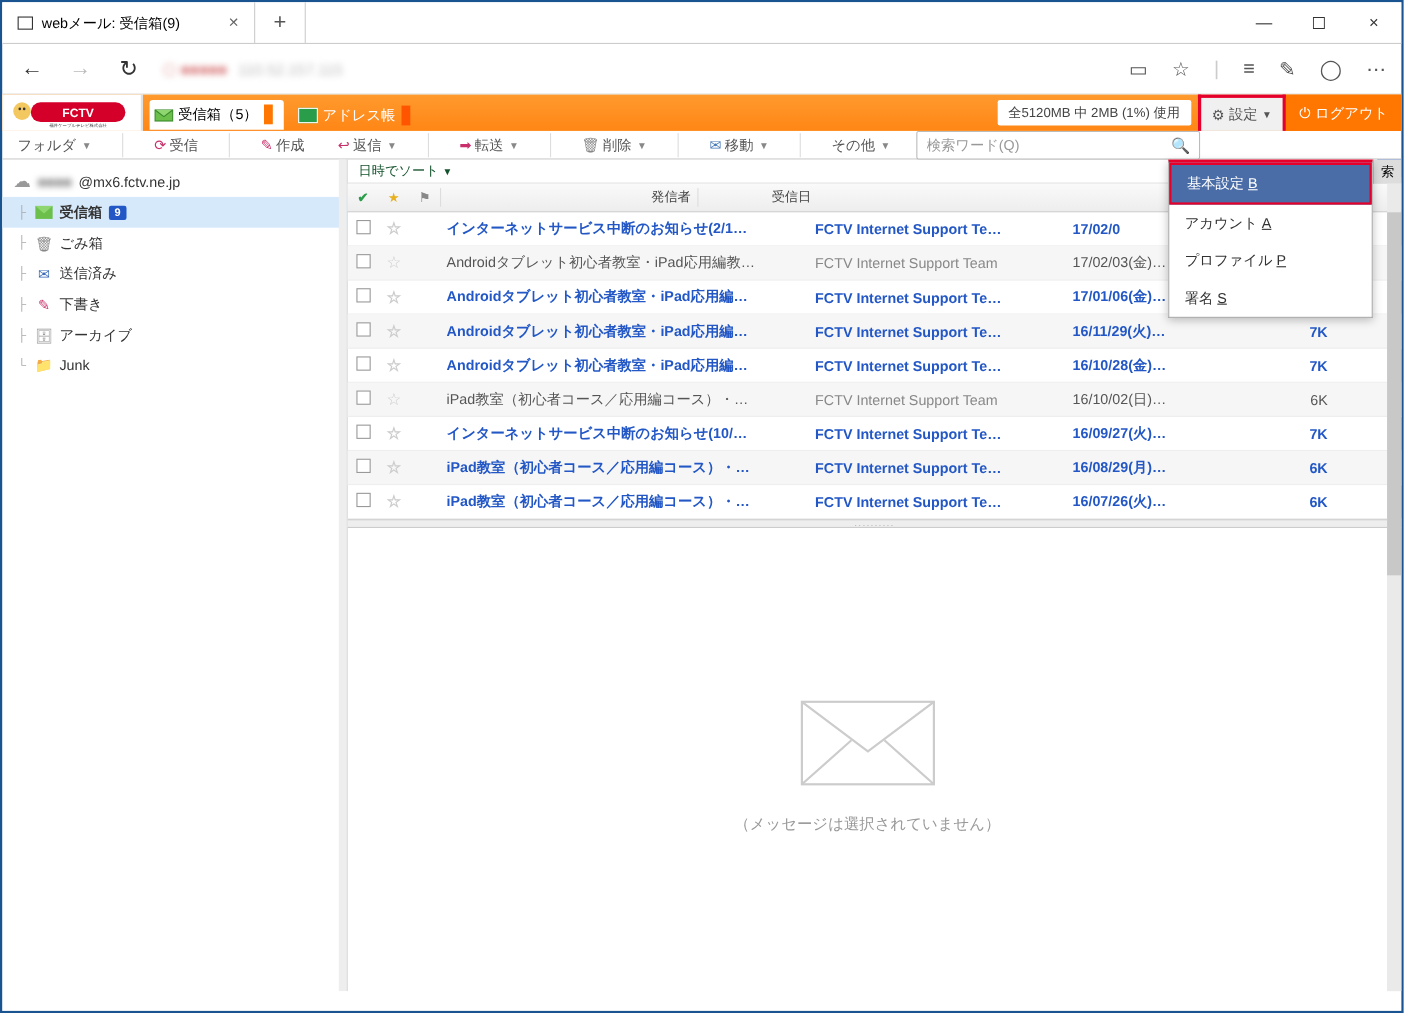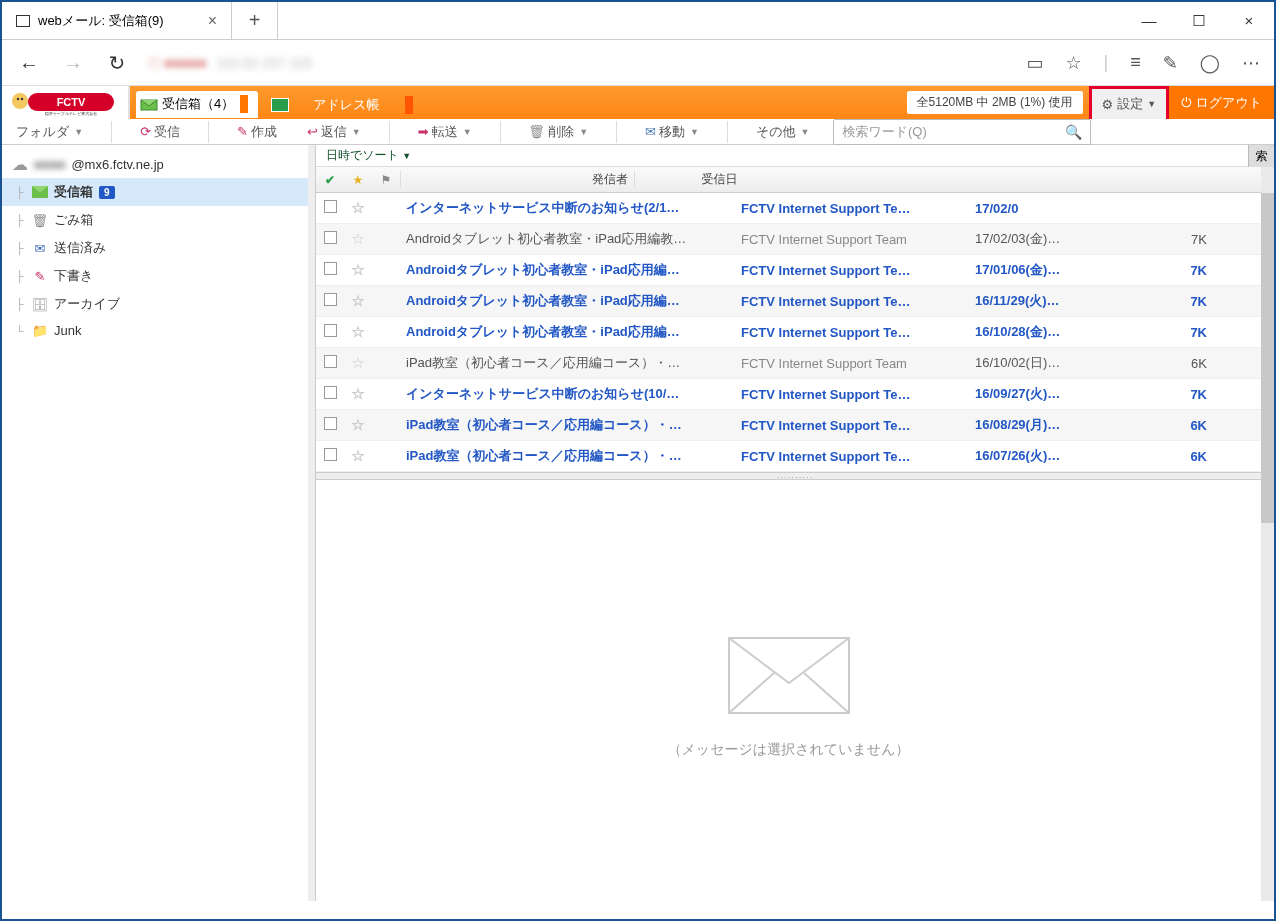--- a/index.html
+++ b/index.html
@@ -20,21 +20,21 @@
 .addr-area { flex: 1; display: flex; align-items: center; gap: 10px; color: #bbb; font-size: 14px; filter: blur(3px); }
 .nav-right { display: flex; gap: 22px; align-items: center; font-size: 18px; color: #555; }
 
 
 .app-header { height: 33px; background: linear-gradient(#ff9a2e,#ff8615); display: flex; align-items: center; position: relative; }
 .logo-box { width: 128px; height: 33px; background: #fff; display: flex; align-items: center; justify-content: center; border-right: 2px solid #e0e0e0; }
 .logo-box svg { width: 110px; }
 .tab-btn { height: 27px; margin: 3px 3px 0 6px; background: #fff; display: flex; align-items: center; padding: 0 10px 0 4px; font-size: 13px; border-radius: 3px 3px 0 0; position: relative; }
 .tab-btn .ic { width: 18px; height: 14px; margin-right: 4px; }
 .tab-btn .orange-bar { width: 8px; height: 18px; background: #ff7700; margin-left: 6px; }
-.addr-tab { height: 27px; margin: 4px 0 0 6px; display: flex; align-items: center; padding: 0 10px 0 4px; font-size: 13px; color: #fff; gap: 20px; }
+.addr-tab { height: 27px; margin: 4px 0 0 6px; display: flex; align-items: center; padding: 0 10px 0 4px; font-size: 13px; color: #fff; }
 .addr-tab .ic { width: 18px; height: 14px; background: #2a9d4a; margin-right: 4px; border: 1px solid #fff; }
 .addr-tab .orange-bar { width: 8px; height: 18px; background: #ff5500; margin-left: 6px; }
 .storage-info { margin-left: auto; background: #fff; height: 23px; padding: 0 10px; display: flex; align-items: center; font-size: 12px; color: #444; border-radius: 2px; margin-right: 6px; }
 .settings-btn { height: 33px; padding: 0 10px; display: flex; align-items: center; font-size: 13px; color: #555; background: #f0f0f0; border: 3px solid #e4002b; border-bottom: none; gap: 4px; }
 .logout-btn { height: 33px; padding: 0 12px; display: flex; align-items: center; font-size: 13px; color: #fff; background: #ff7700; gap: 4px; }
 
 
 .toolbar { height: 26px; border-bottom: 1px solid #ccc; display: flex; align-items: center; padding: 0 8px; gap: 18px; font-size: 13px; }
 .tb-item { display: flex; align-items: center; gap: 3px; padding: 3px 6px; color: #555; cursor: pointer; white-space: nowrap; }
 .tb-item .caret { font-size: 9px; color: #888; margin-left: 2px; }
@@ -146,21 +146,21 @@
         <circle cx="8" cy="9" r="1.2" fill="#333"></circle>
         <circle cx="12" cy="9" r="1.2" fill="#333"></circle>
         <text x="61" y="25" fill="#333" font-size="4" text-anchor="middle">福井ケーブルテレビ株式会社</text>
       </svg>
   </div>
   <div class="tab-btn">
     <svg class="ic" viewBox="0 0 18 14">
         <rect x="1" y="3" width="16" height="10" fill="#6bbf4a" stroke="#3a8a2a"></rect>
         <path d="M1 3 L9 9 L17 3" fill="#8fd670" stroke="#3a8a2a"></path>
       </svg>
-    <span>受信箱（4）</span>
+    <span>受信箱（5）</span>
     <span class="orange-bar"></span>
   </div>
   <div class="addr-tab">
     <span class="ic"></span>
     <span>アドレス帳</span>
     <span class="orange-bar"></span>
   </div>
   <div class="storage-info">全5120MB 中 2MB (1%) 使用</div>
   <div class="settings-btn">
     <span>⚙</span>
@@ -384,18 +384,24 @@
     <div class="preview">
       <svg viewBox="0 0 130 100">
           <rect x="5" y="15" width="120" height="75"></rect>
           <path d="M5 15 L65 60 L125 15"></path>
           <path d="M5 90 L50 50 M125 90 L80 50"></path>
         </svg>
       <div class="preview-text">（メッセージは選択されていません）</div>
     </div>
 
     <div class="hidden-search-btn">索</div>
+    <div class="dropdown" id="dropdown">
+        <div class="dd-item hl">基本設定 <span class="u">B</span></div>
+        <div class="dd-item">アカウント <span class="u">A</span></div>
+        <div class="dd-item">プロファイル <span class="u">P</span></div>
+        <div class="dd-item">署名 <span class="u">S</span></div>
+      </div>
 
     <div class="vscroll">
         <div class="vscroll-thumb"></div>
       </div>
   </div>
 </div>
 
 </body></html>

